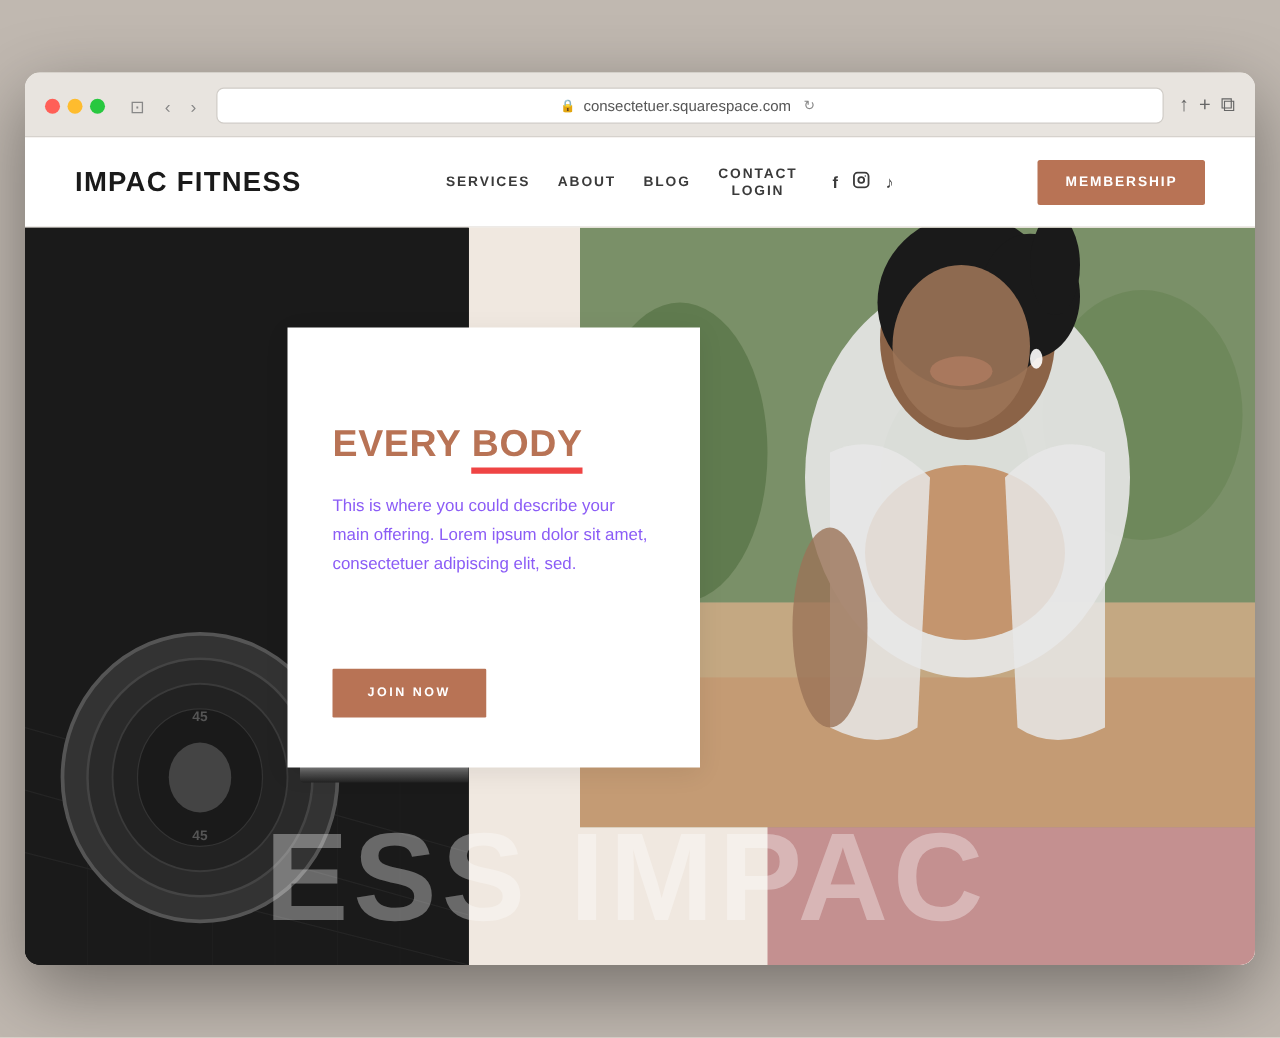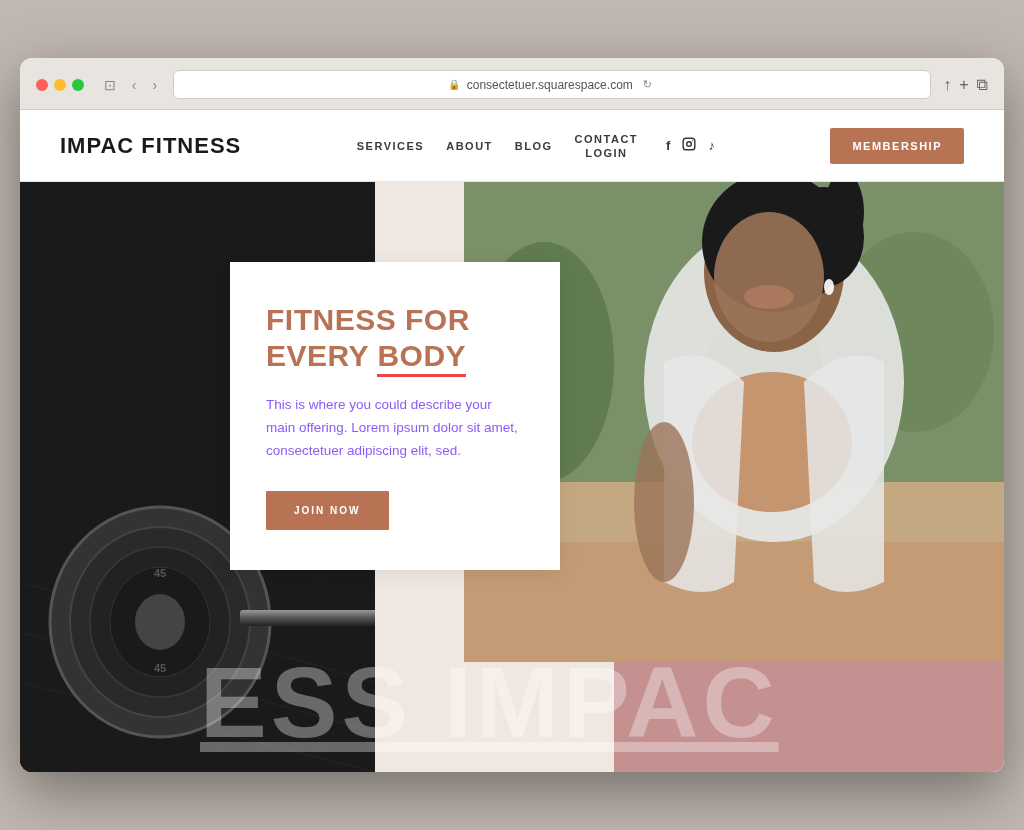--- a/index.html
+++ b/index.html
@@ -213,21 +213,21 @@
       font-weight: 900;
       color: #b87355;
       line-height: 1.2;
       text-transform: uppercase;
       letter-spacing: 0.5px;
       margin-bottom: 4px;
     }
 
     .headline-underline {
       display: inline;
-      border-bottom: 3px solid #ef4444;
+      border-bottom: 5px solid #ef4444;
       padding-bottom: 2px;
     }
 
     .hero-description {
       font-size: 13.5px;
       color: #8b5cf6;
       line-height: 1.7;
       margin-top: 20px;
       margin-bottom: 28px;
     }
@@ -237,20 +237,21 @@
       color: white;
       border: none;
       padding: 14px 28px;
       font-size: 10px;
       font-weight: 700;
       letter-spacing: 2px;
       text-transform: uppercase;
       cursor: pointer;
       border-radius: 1px;
       display: inline-block;
+      margin-top: 44px;
     }
 
     
     .hero-photo {
       position: absolute;
       right: 0;
       top: 0;
       width: 540px;
       height: 480px;
       overflow: hidden;
@@ -274,30 +275,29 @@
       width: 390px;
       height: 120px;
       background: #c49090;
       z-index: 4;
     }
 
     
     .bg-text {
       position: absolute;
       bottom: 20px;
-      left: 180px;
+      left: 192px;
       font-size: 100px;
       font-weight: 900;
       color: rgba(255,255,255,0.35);
       letter-spacing: 4px;
       white-space: nowrap;
       z-index: 15;
       line-height: 1;
       text-transform: uppercase;
-      text-decoration: underline;
     }
   </style>
 </head>
 <body>
 
 <div class="browser-chrome">
 
   <div class="browser-titlebar">
     <div class="traffic-lights">
       <div class="traffic-light tl-red"></div>
@@ -387,21 +387,21 @@
             </defs>
 
             <text x="140" y="395" text-anchor="middle" fill="#555" font-size="11" font-family="Arial" font-weight="bold">45</text>
             <text x="140" y="490" text-anchor="middle" fill="#555" font-size="11" font-family="Arial" font-weight="bold">45</text>
           </svg>
         </div>
       </div>
 
       <div class="hero-card">
         <div class="hero-headline">
-          <span>FITNESS FOR</span><br>
+          <br>
           <span>EVERY </span><span class="headline-underline">BODY</span>
         </div>
         <p class="hero-description">This is where you could describe your main offering. Lorem ipsum dolor sit amet, consectetuer adipiscing elit, sed.</p>
         <button class="join-btn">JOIN NOW</button>
       </div>
 
       <div class="hero-photo">
         <svg class="woman-svg" viewBox="0 0 540 480" xmlns="http://www.w3.org/2000/svg" preserveAspectRatio="xMidYMid slice">
 
           <rect width="540" height="480" fill="#8B9B7A"></rect>

